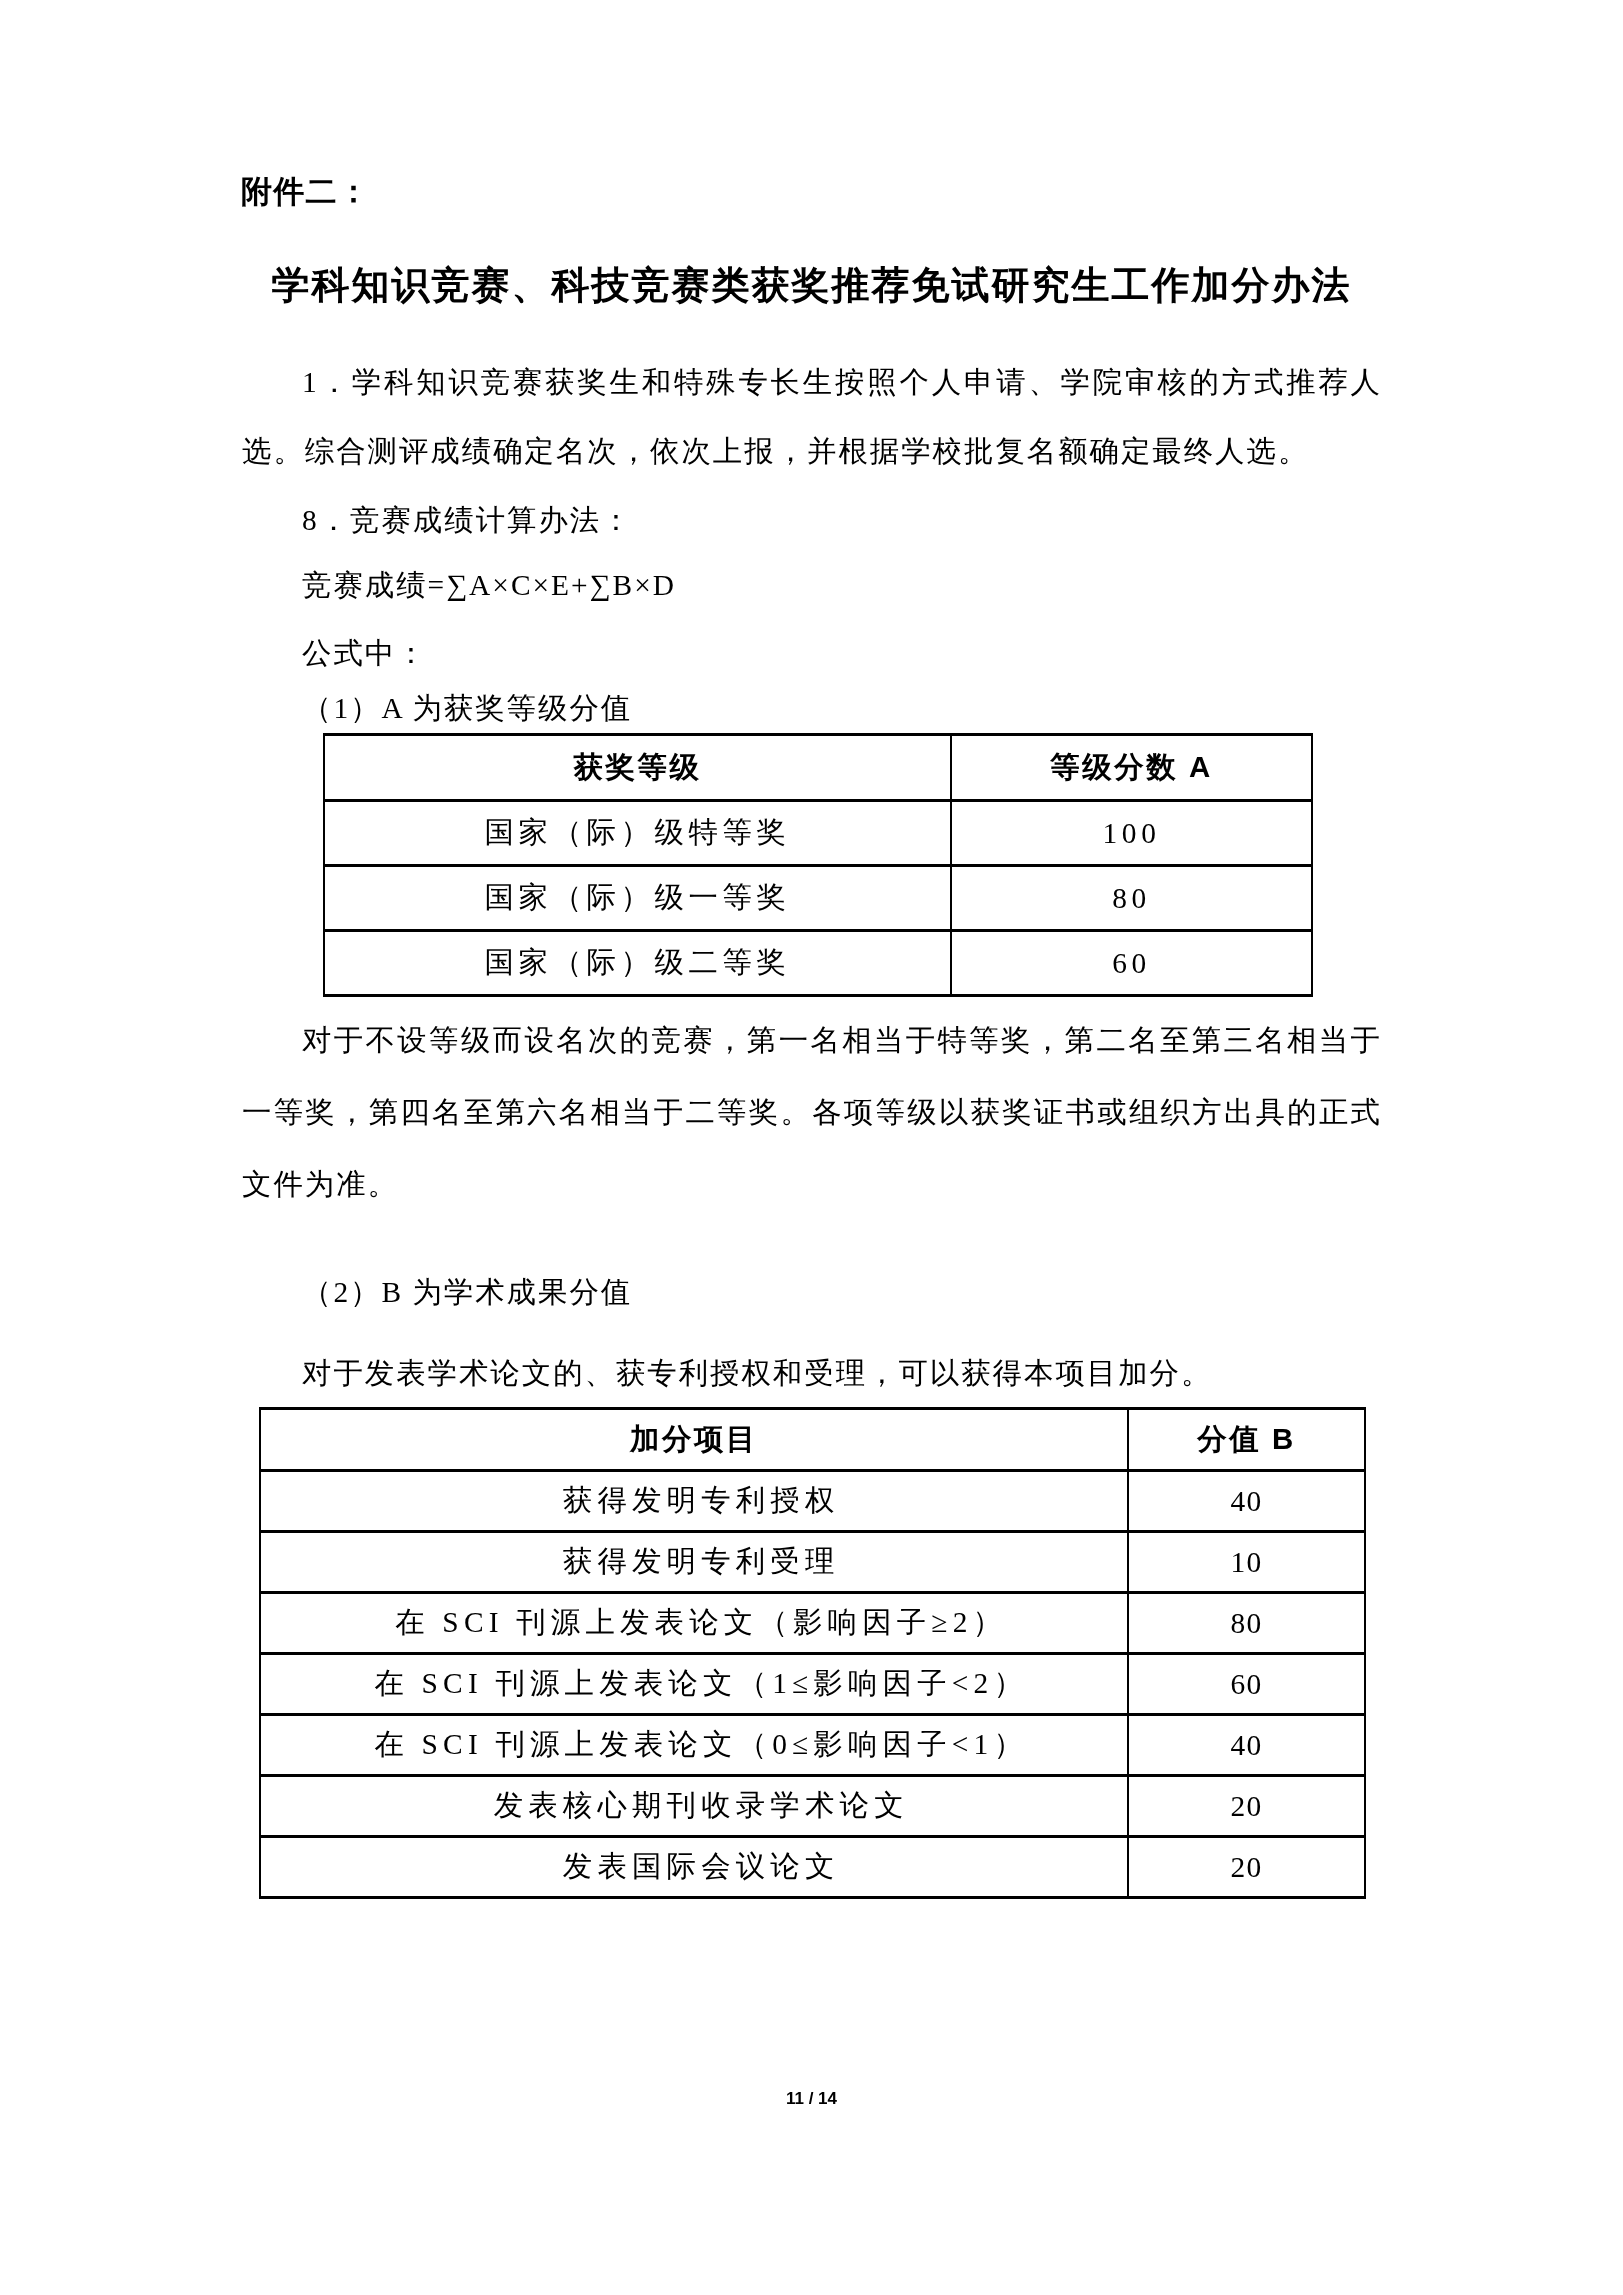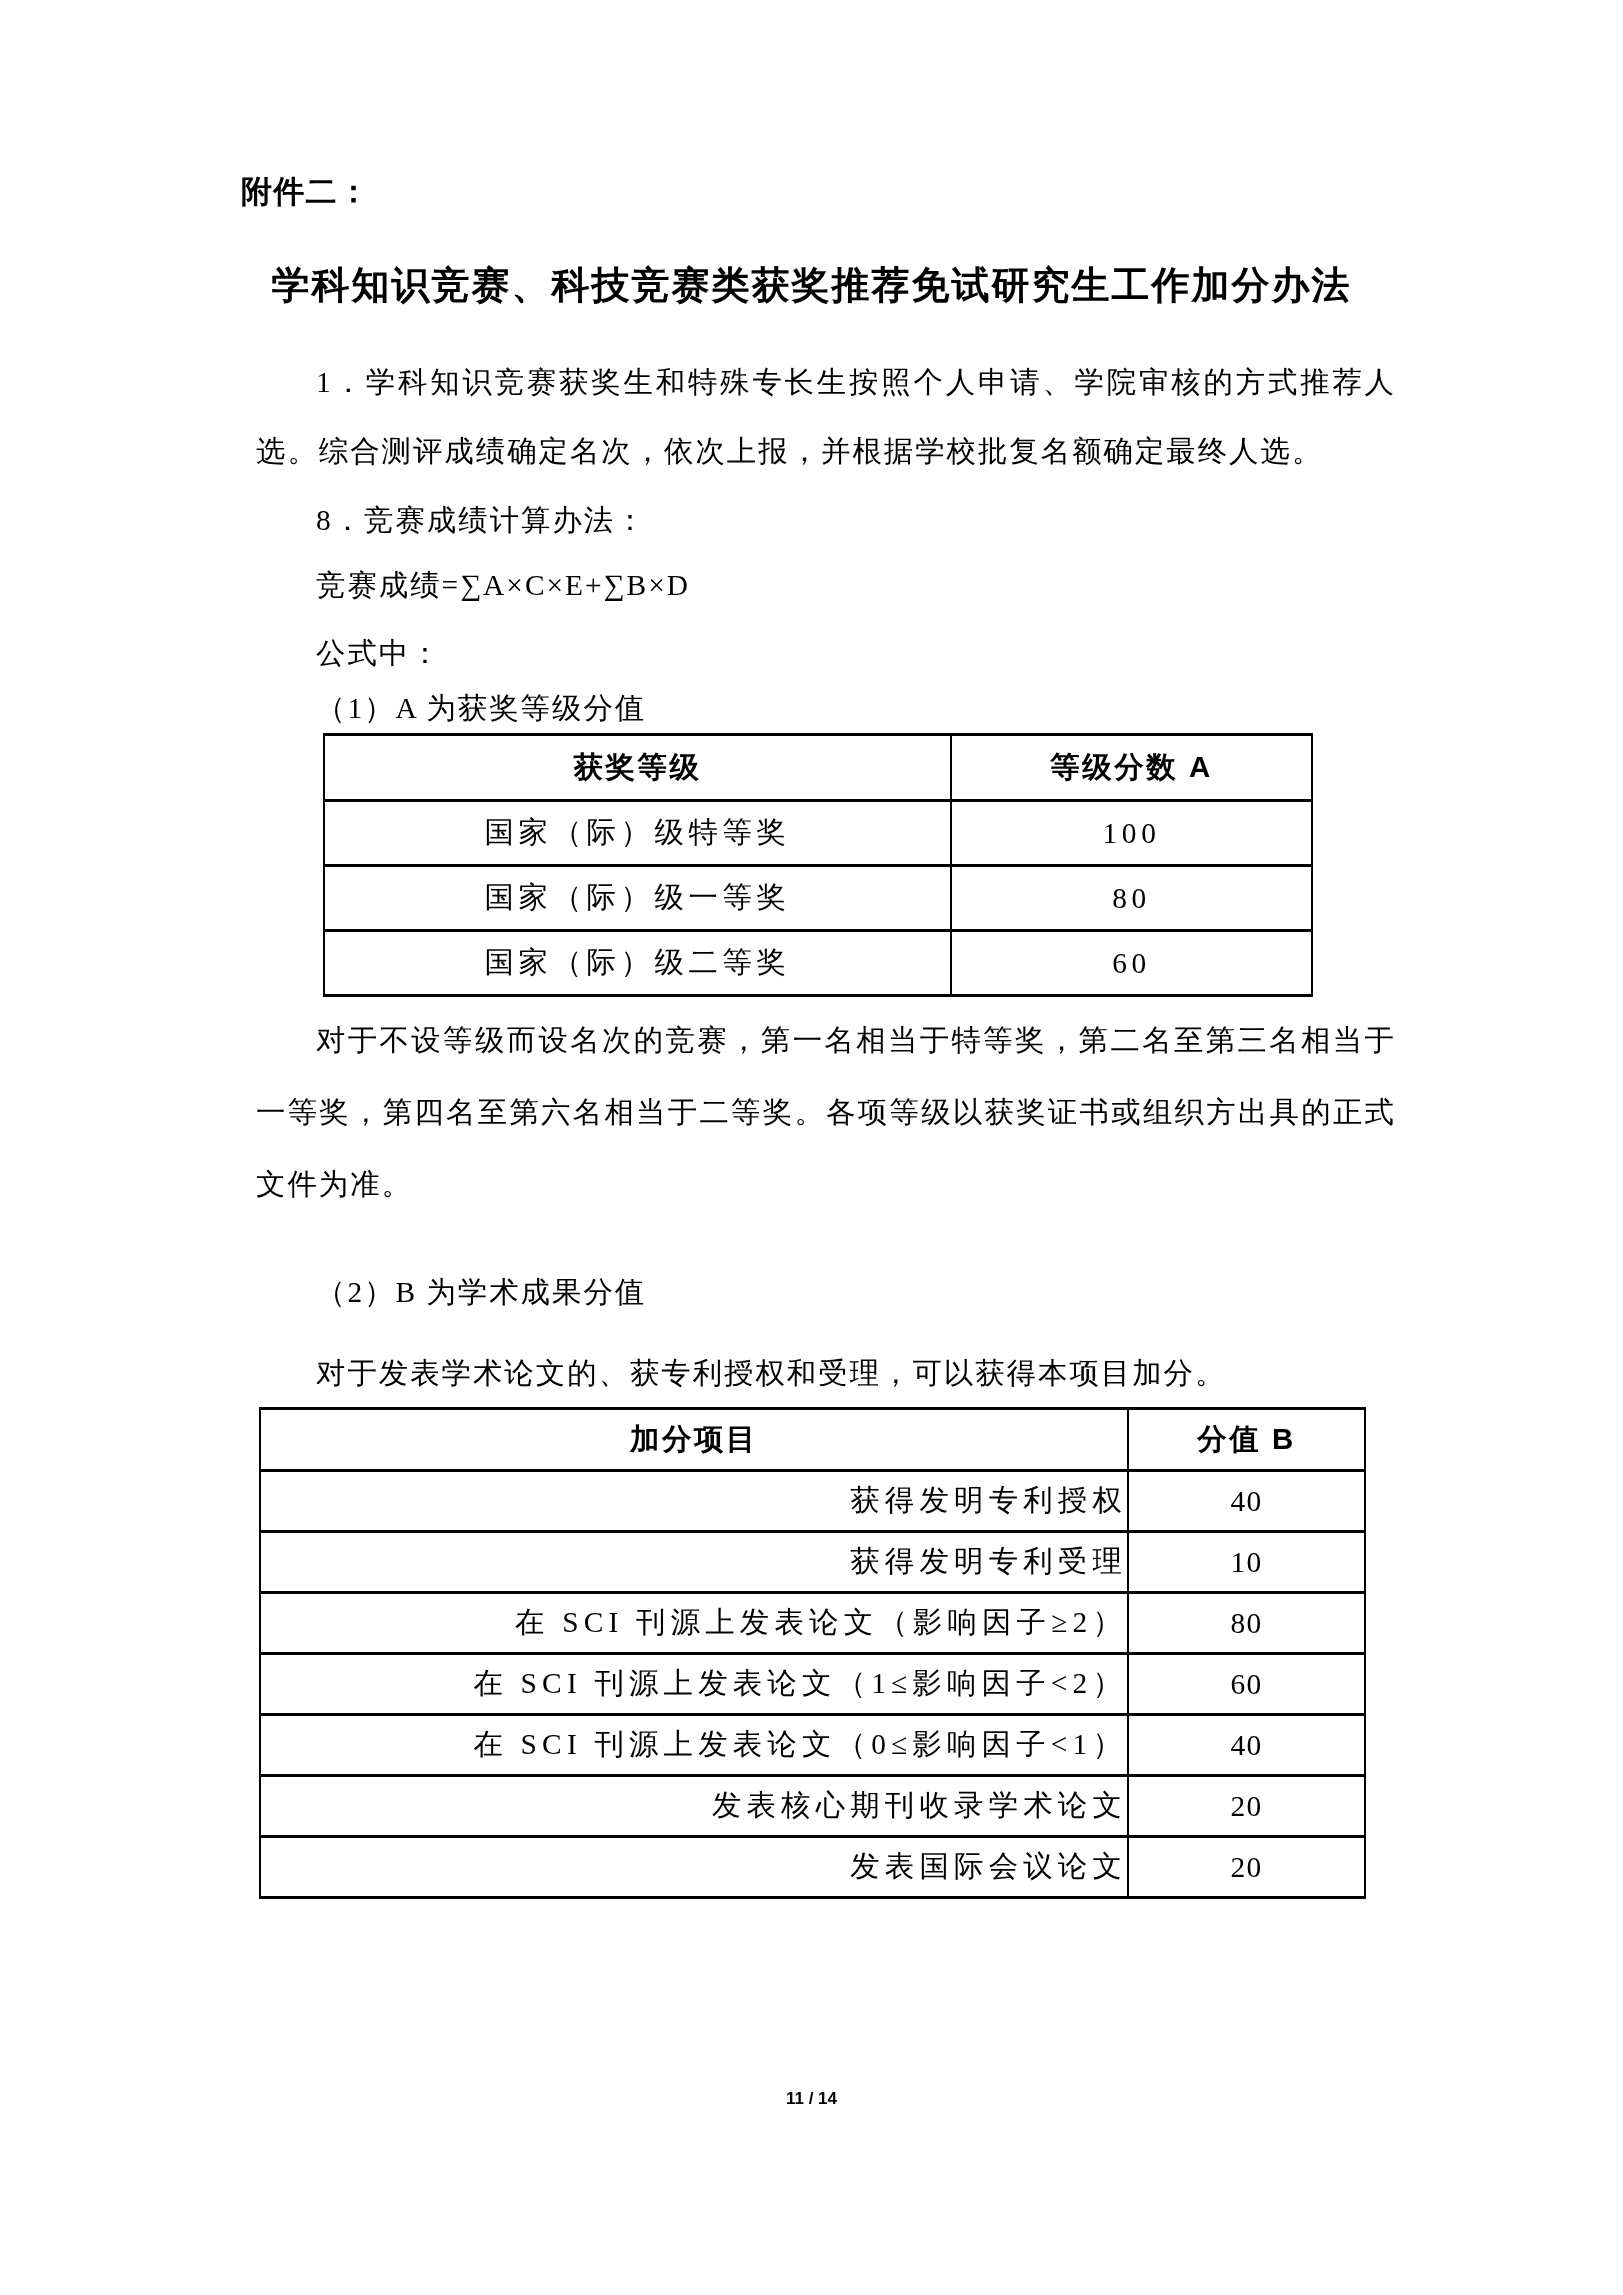--- a/index.html
+++ b/index.html
@@ -22,21 +22,21 @@
   }
   .doc-title {
     left: 0; right: 0; top: 260px;
     text-align: center;
     font-family: "Liberation Sans", "DejaVu Sans", sans-serif;
     font-weight: bold;
     font-size: 38px;
     letter-spacing: 2px;
   }
   .body-text {
-    left: 256px; width: 1140px;
+    left: 242px; width: 1140px;
     font-size: 29.4px;
     line-height: 69px;
     letter-spacing: 2px;
     text-align: justify;
     text-indent: 60px;
     margin: 0;
     font-family: Liberation Serif, serif;
   }
   .p1        { top: 348px; }
   .p2        { top: 486px; }
@@ -74,21 +74,21 @@
   .table1 td { height: 62px; text-align: center; letter-spacing: 4.6px; }
   .table1 .col-label { width: 627px; }
   .table1 .col-score { width: 361px; }
 
   .table2 { left: 259px; top: 1407px; width: 1105px; }
   .table2 th { height: 59px; }
   .table2 td { height: 58px; }
   .table2 .col-item { width: 868px; }
   .table2 .col-value { width: 237px; }
   .table2 td.cell-item {
-    text-align: right;
+    text-align: center;
     padding-left: 14.4px;
     letter-spacing: 5.2px;
   }
   .table2 td.cell-value { text-align: center; letter-spacing: 1.3px; }
 
   .page-footer {
     left: 0; right: 0; top: 2089px;
     text-align: center;
     font-family: "Liberation Sans", "DejaVu Sans", sans-serif;
     font-weight: bold;

